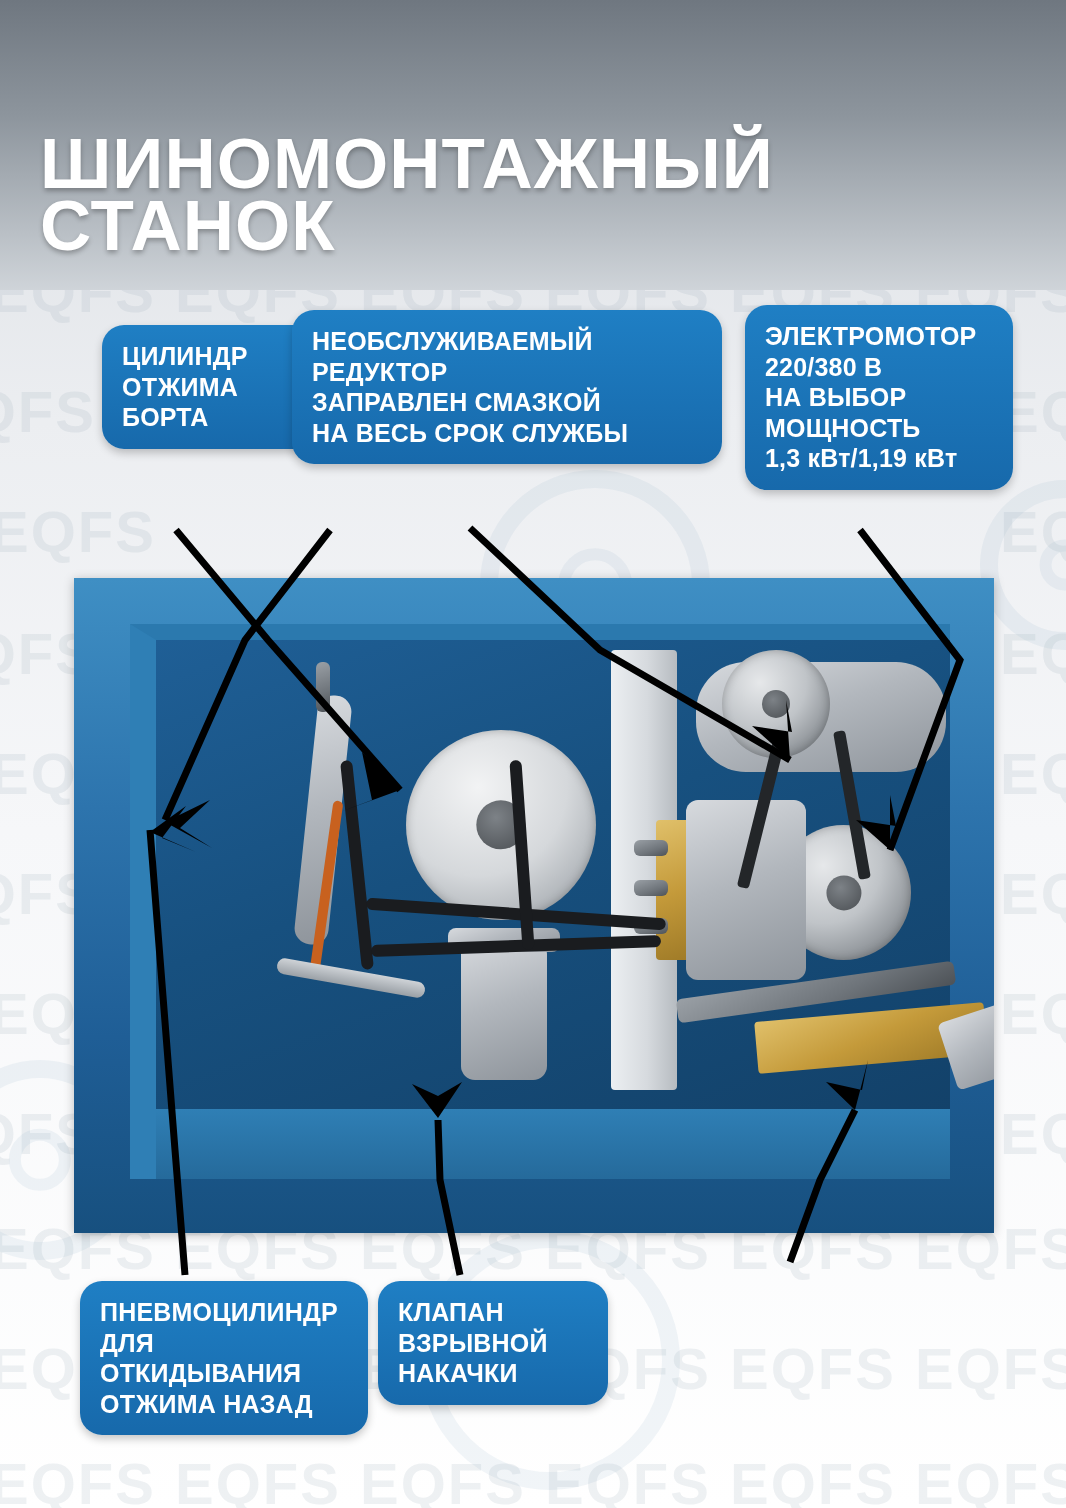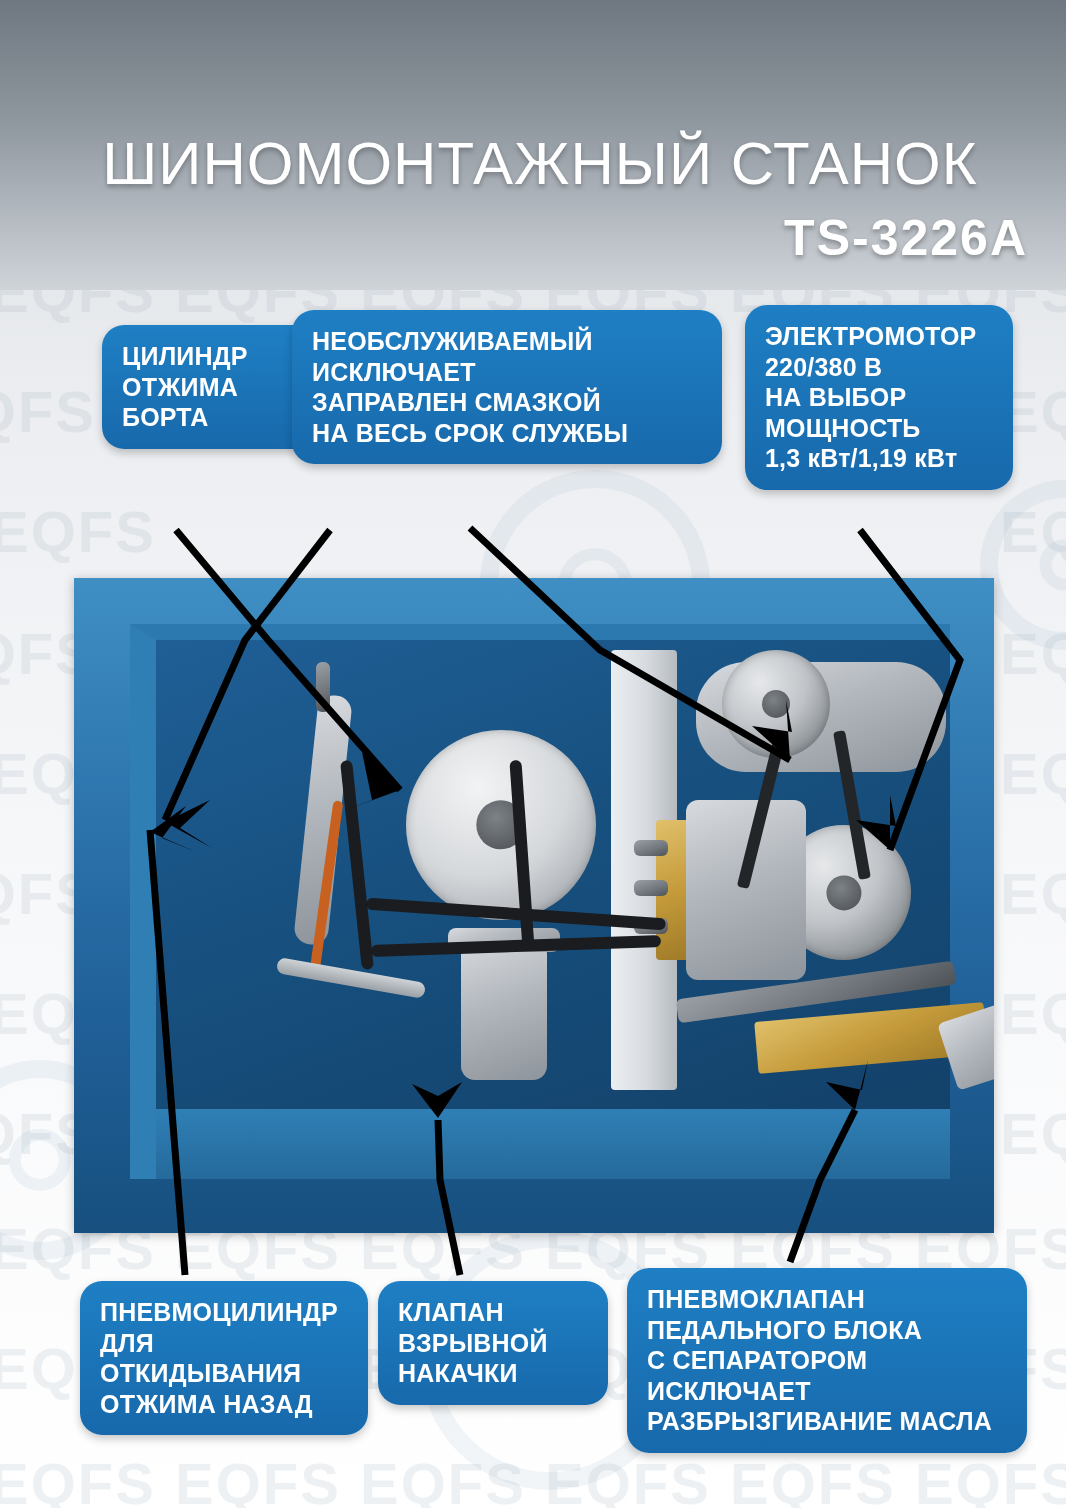--- a/index.html
+++ b/index.html
@@ -44,24 +44,24 @@
     color: #ffffff;
     letter-spacing: 1px;
     font-family: "Liberation Sans", sans-serif;
     text-shadow: 0 3px 5px rgba(0,0,0,.28);
   }
   .title-line2 {
     position: absolute;
     left: 40px;
     top: 133px;
     width: 1000px;
-    text-align: center;
-    font-size: 60px;
+    text-align: left;
+    font-size: 71px;
     line-height: 62px;
-    font-weight: normal;
+    font-weight: bold;
     color: #ffffff;
     letter-spacing: 1px;
     text-shadow: 0 3px 5px rgba(0,0,0,.28);
   }
   .title-model {
     position: absolute;
     right: 38px;
     top: 212px;
     font-size: 50px;
     line-height: 52px;
@@ -270,21 +270,20 @@
 
     <div class="gear" style="left:480px; top:470px; width:230px; height:230px;"></div>
     <div class="gear" style="left:980px; top:480px; width:170px; height:170px;"></div>
     <div class="gear" style="left:420px; top:1230px; width:260px; height:260px;"></div>
     <div class="gear" style="left:-60px; top:1060px; width:200px; height:200px;"></div>
   </div>
 
   <div class="header-band">
     <div class="header-inner">
       <div class="title-line2">ШИНОМОНТАЖНЫЙ СТАНОК</div>
-      <div class="title-model">TS-3226A</div>
     </div>
   </div>
 
   <div class="photo">
     <div class="photo-sky"></div>
     <div class="cabinet">
       <div class="cab-floor"></div>
 
       <div class="mech metal" style="left:150px; top:55px; width:34px; height:250px; transform:rotate(6deg); border-radius:16px;"></div>
       <div class="mech metal-dark" style="left:160px; top:22px; width:14px; height:50px;"></div>
@@ -342,41 +341,35 @@
     </g>
   </svg>
 
   <div class="callout c1">
     <span>ЦИЛИНДР
 ОТЖИМА
 БОРТА</span>
   </div>
   <div class="callout c2">
     <span>НЕОБСЛУЖИВАЕМЫЙ
-ИСКЛЮЧАЕТ
+РЕДУКТОР
 ЗАПРАВЛЕН СМАЗКОЙ
 НА ВЕСЬ СРОК СЛУЖБЫ</span>
   </div>
   <div class="callout c3">
     <span>ЭЛЕКТРОМОТОР
 220/380 В
 НА ВЫБОР
 МОЩНОСТЬ
 1,3 кВт/1,19 кВт</span>
   </div>
   <div class="callout c4">
     <span>ПНЕВМОЦИЛИНДР
 ДЛЯ ОТКИДЫВАНИЯ
 ОТЖИМА НАЗАД</span>
   </div>
   <div class="callout c5">
     <span>КЛАПАН
 ВЗРЫВНОЙ
 НАКАЧКИ</span>
   </div>
-  <div class="callout c6">
-    <span>ПНЕВМОКЛАПАН
-ПЕДАЛЬНОГО БЛОКА
-С СЕПАРАТОРОМ ИСКЛЮЧАЕТ
-РАЗБРЫЗГИВАНИЕ МАСЛА</span>
-  </div>
 
 </div>
 
 </body></html>

